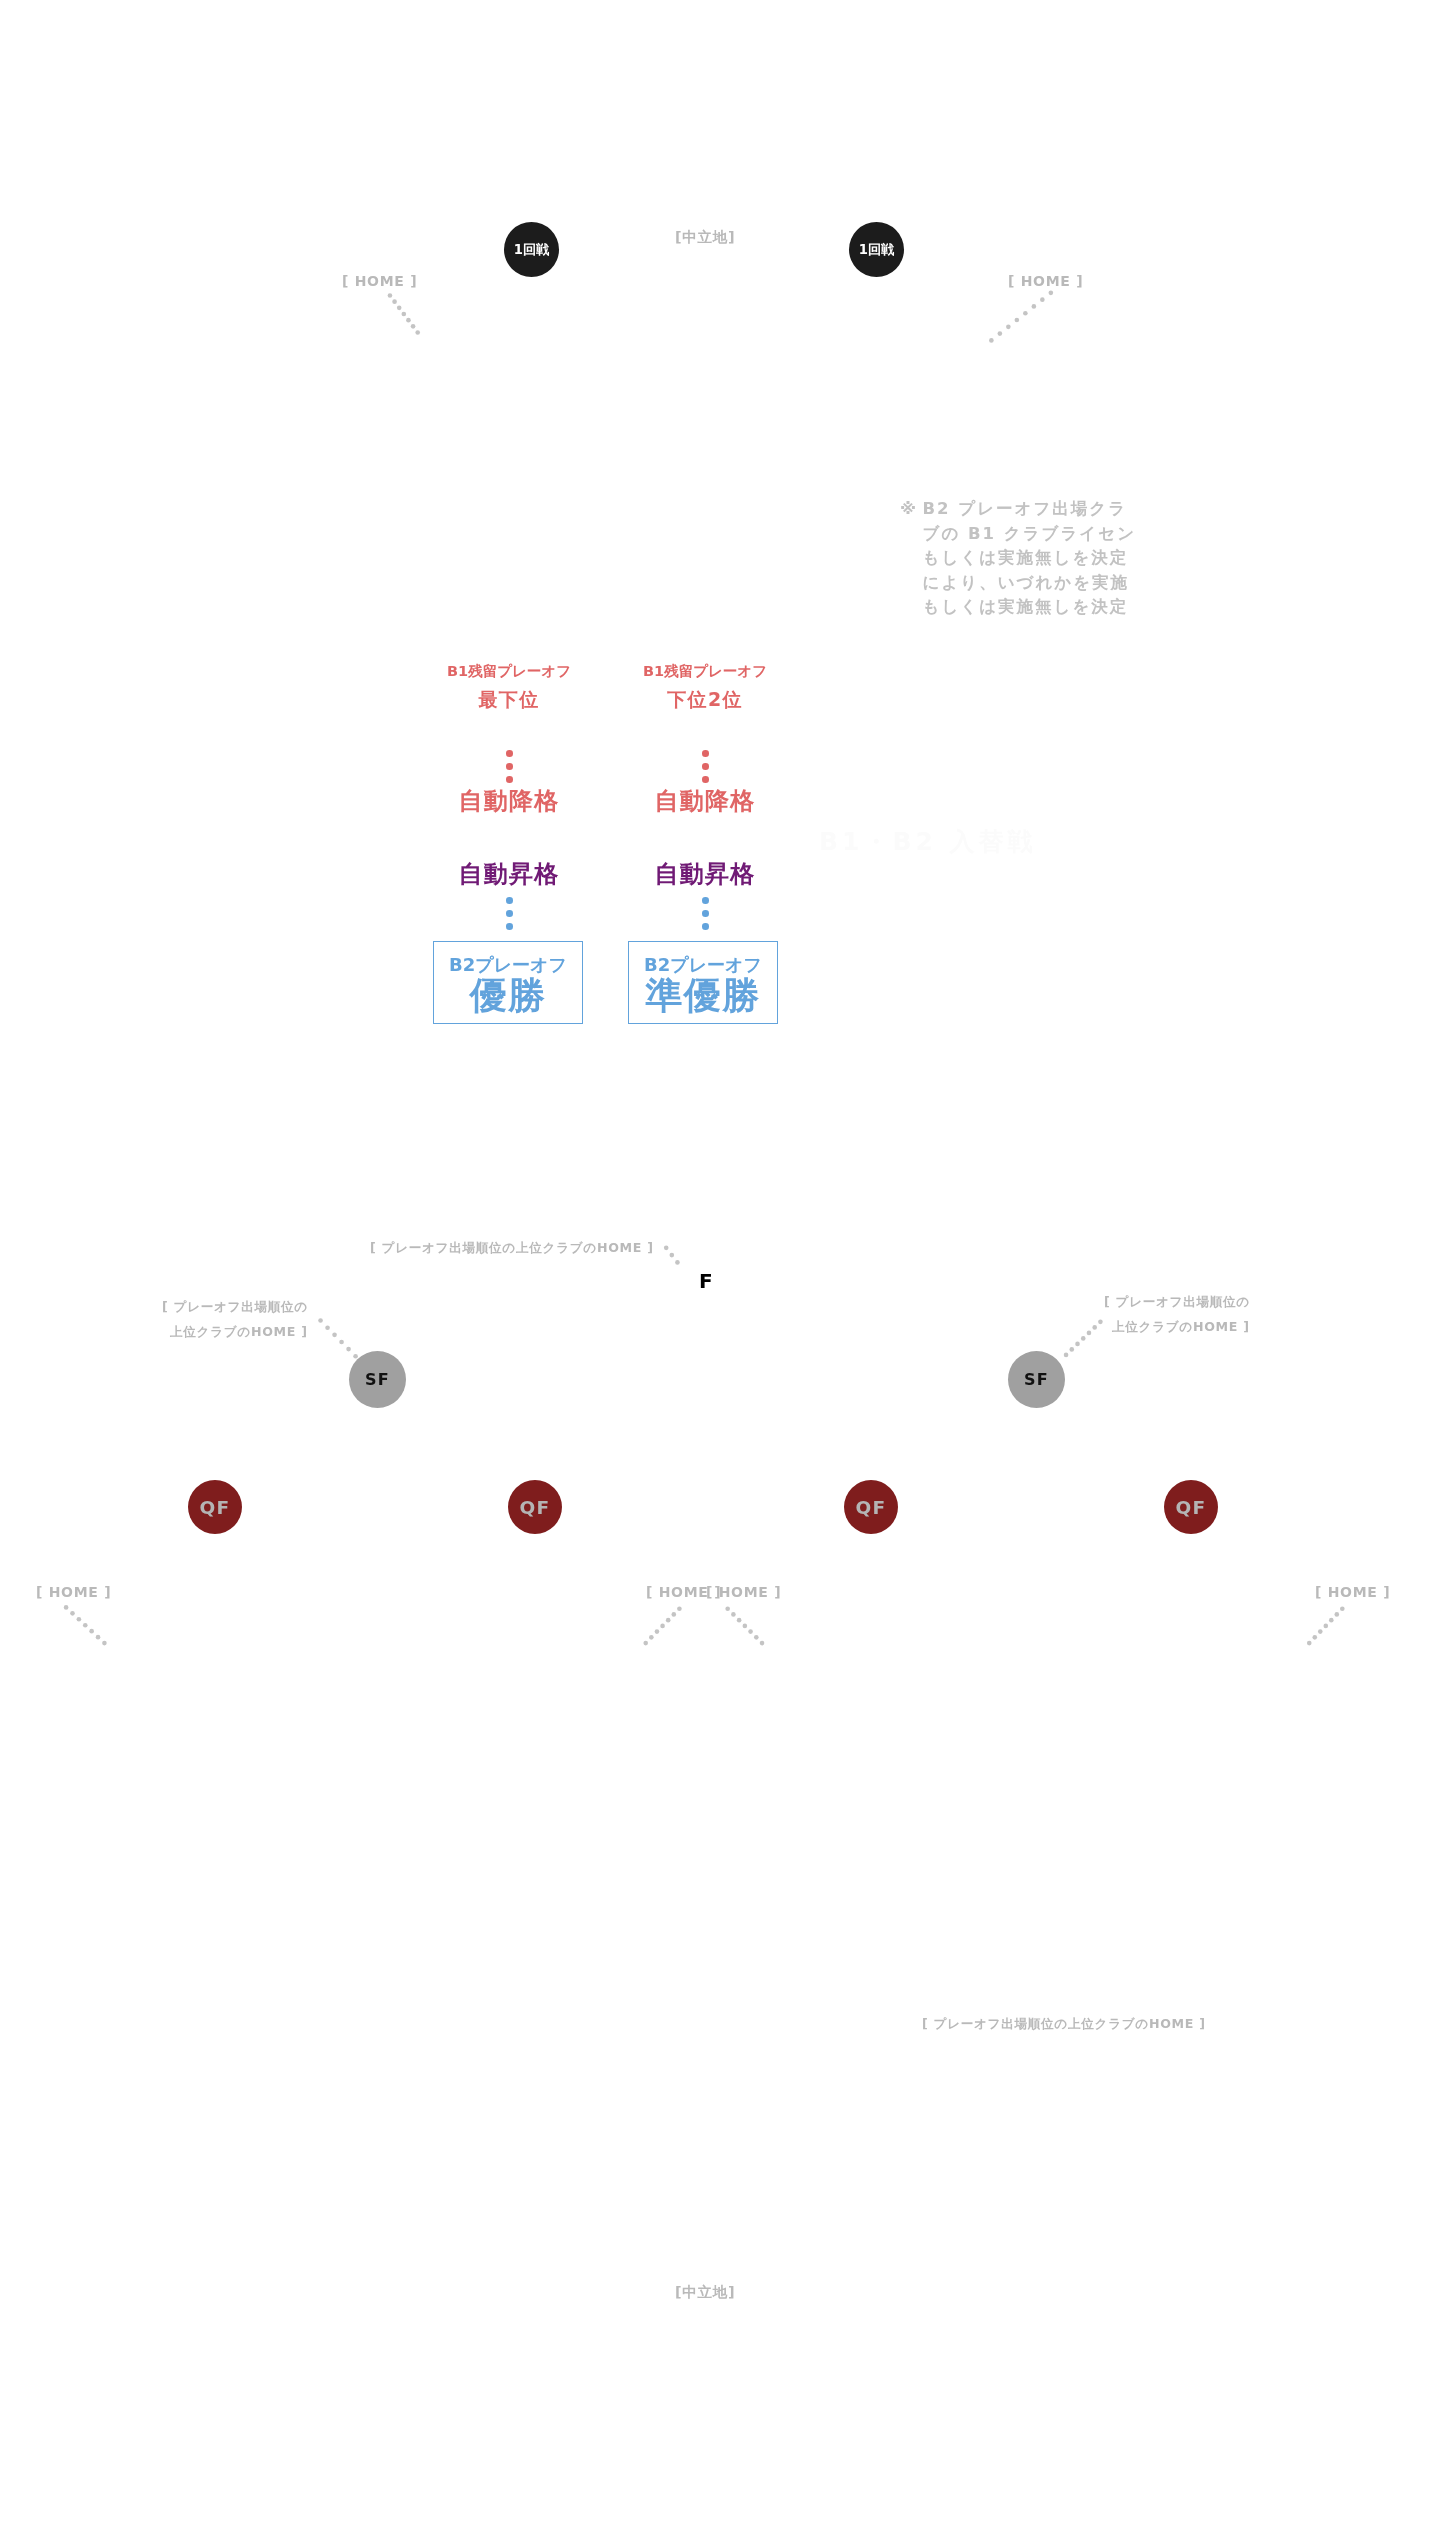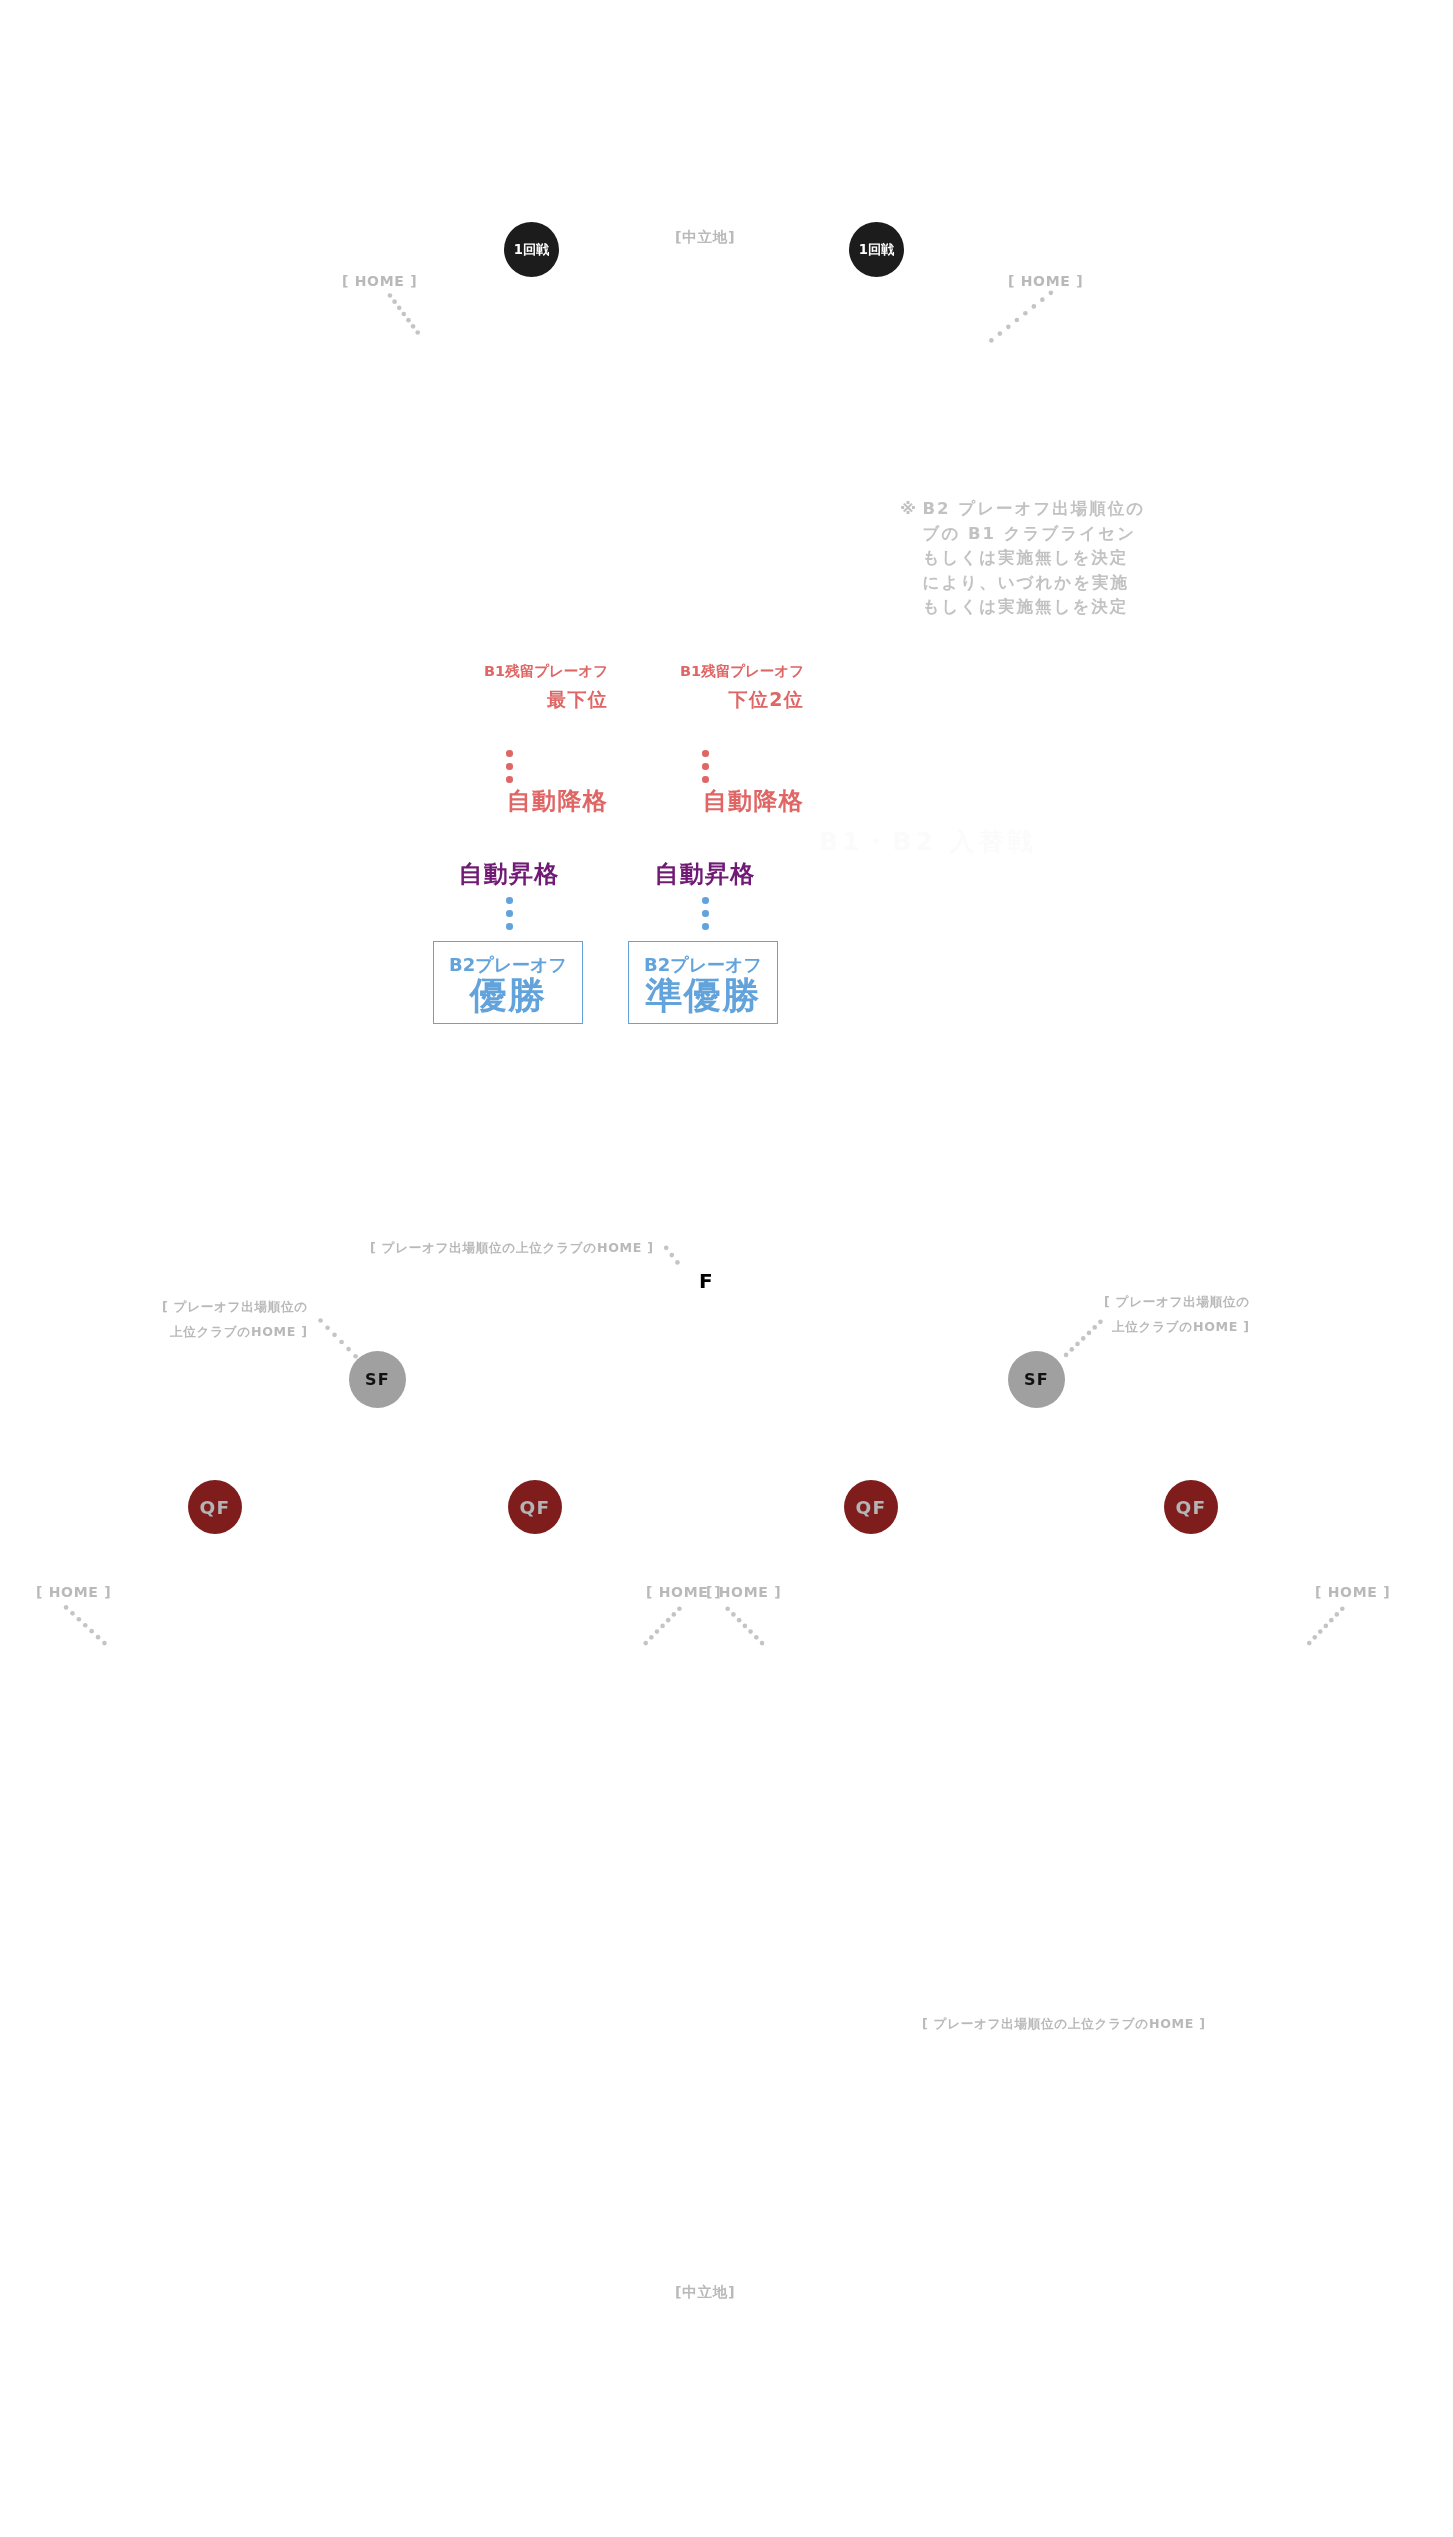--- a/index.html
+++ b/index.html
@@ -9,21 +9,21 @@
   .badge { position: absolute; border-radius: 50%; display: flex; align-items: center; justify-content: center; font-weight: bold; }
   .badge.round1 { width: 55px; height: 55px; background: #1c1c1c; color: #ffffff; font-size: 13.2px; }
   .badge.qf { width: 54px; height: 54px; background: #7f1d1d; color: #b4b4b4; font-size: 18.5px; letter-spacing: 1.3px; }
   .badge.sf { width: 57px; height: 57px; background: #a0a0a0; color: #111111; font-size: 16px; letter-spacing: 1.3px; }
   .final-label { position: absolute; color: #000000; font-weight: bold; font-size: 20px; }
   .note { position: absolute; left: 900px; top: 497px; width: 238px; color: #c2c2c2; font-weight: bold; font-size: 16.5px; line-height: 24.5px; letter-spacing: 2px; }
   .note .mark { position: absolute; left: 0; top: 0; }
   .note .lines { margin-left: 22.5px; }
   .note .lines div { white-space: nowrap; }
   .col { position: absolute; width: 198px; text-align: center; }
-  .red { color: #e06565; text-align: right; }
+  .red { color: #e06565; }
   .blue { color: #701a75; }
   .sub { font-size: 14.5px; font-weight: bold; }
   .big { font-size: 19px; font-weight: bold; line-height: 36px; letter-spacing: 1.3px; }
   .mid { font-size: 24px; font-weight: bold; letter-spacing: 1.3px; }
   .vdots { position: absolute; width: 6.6px; display: flex; flex-direction: column; gap: 6.6px; align-items: center; }
   .vdots span { width: 6.6px; height: 6.6px; border-radius: 50%; display: block; }
   .vdots.red span { background: #e06565; }
   .vdots.blue span { background: #62a3dc; }
   .box { position: absolute; border: 1.3px solid #62a3dc; width: 150px; height: 83px; text-align: center; color: #62a3dc; box-sizing: border-box; }
   .box .sub { margin-top: 10.6px; font-size: 18px; }
@@ -122,21 +122,21 @@
 <div class="badge round1" style="left:849px; top:222px;">
   <span>1回戦</span>
 </div>
 <div class="label" style="left:675px; top:228px; font-size:14.5px;">[中立地]</div>
 <div class="label" style="left:342px; top:273px;">[ HOME ]</div>
 <div class="label" style="left:1008px; top:273px;">[ HOME ]</div>
 
 <div class="note">
   <span class="mark">※</span>
   <div class="lines">
-    <div>B2 プレーオフ出場順位の</div>
+    <div>B2 プレーオフ出場クラ</div>
     <div>ブの B1 クラブライセン</div>
     <div>もしくは実施無しを決定</div>
     <div>により、いづれかを実施</div>
     <div>もしくは実施無しを決定</div>
   </div>
 </div>
 
 <div class="hidden-title" style="left:819px; top:825px;">B1・B2 入替戦</div>
 
 <div class="col red" style="left:410px; top:662px;">

